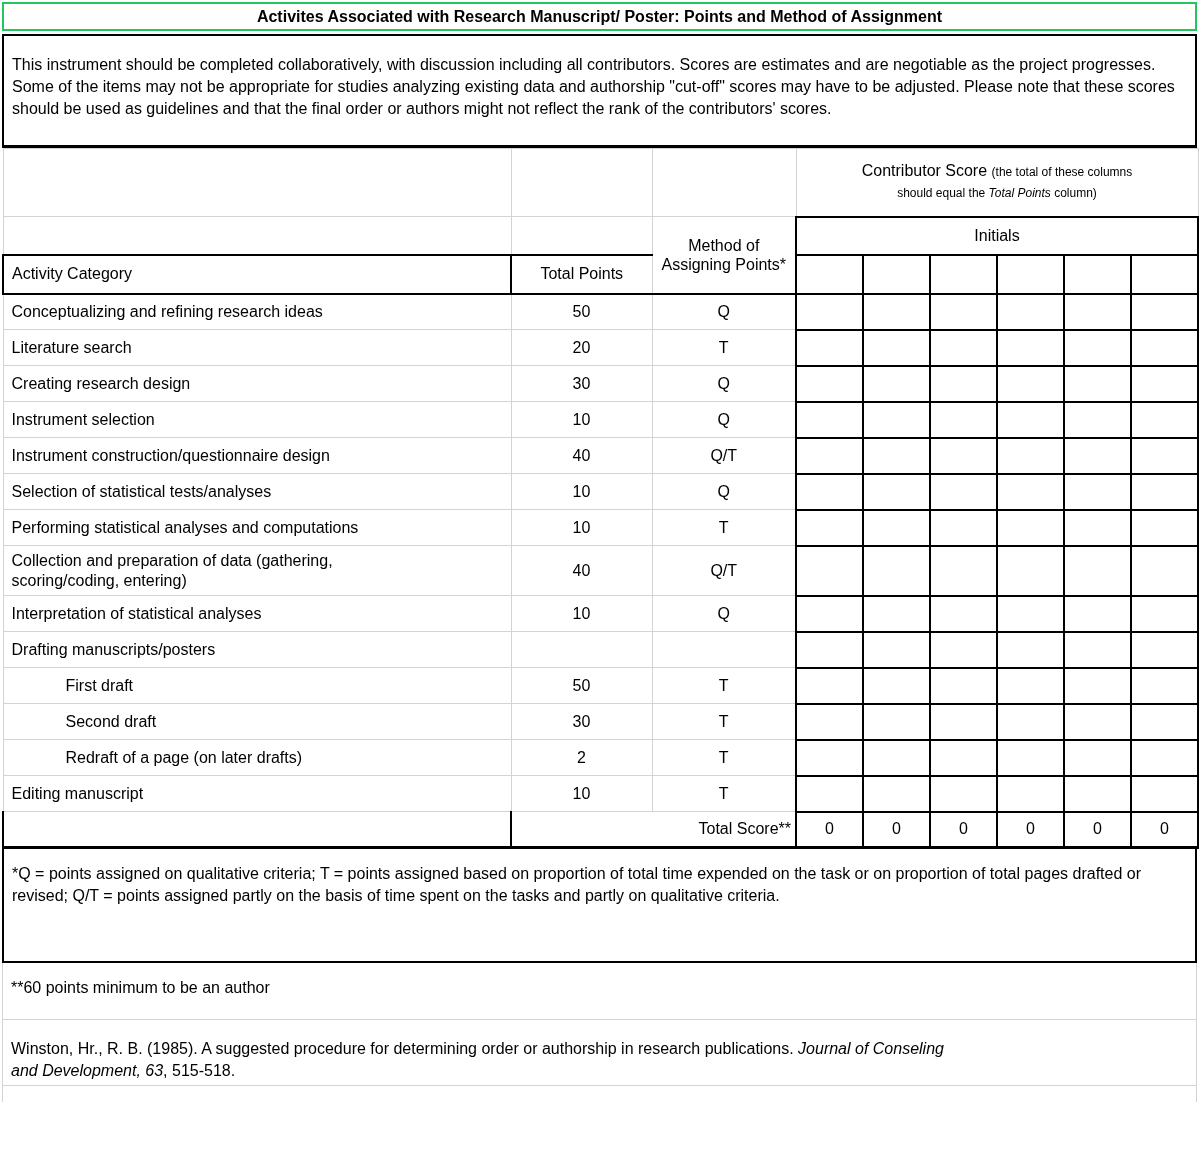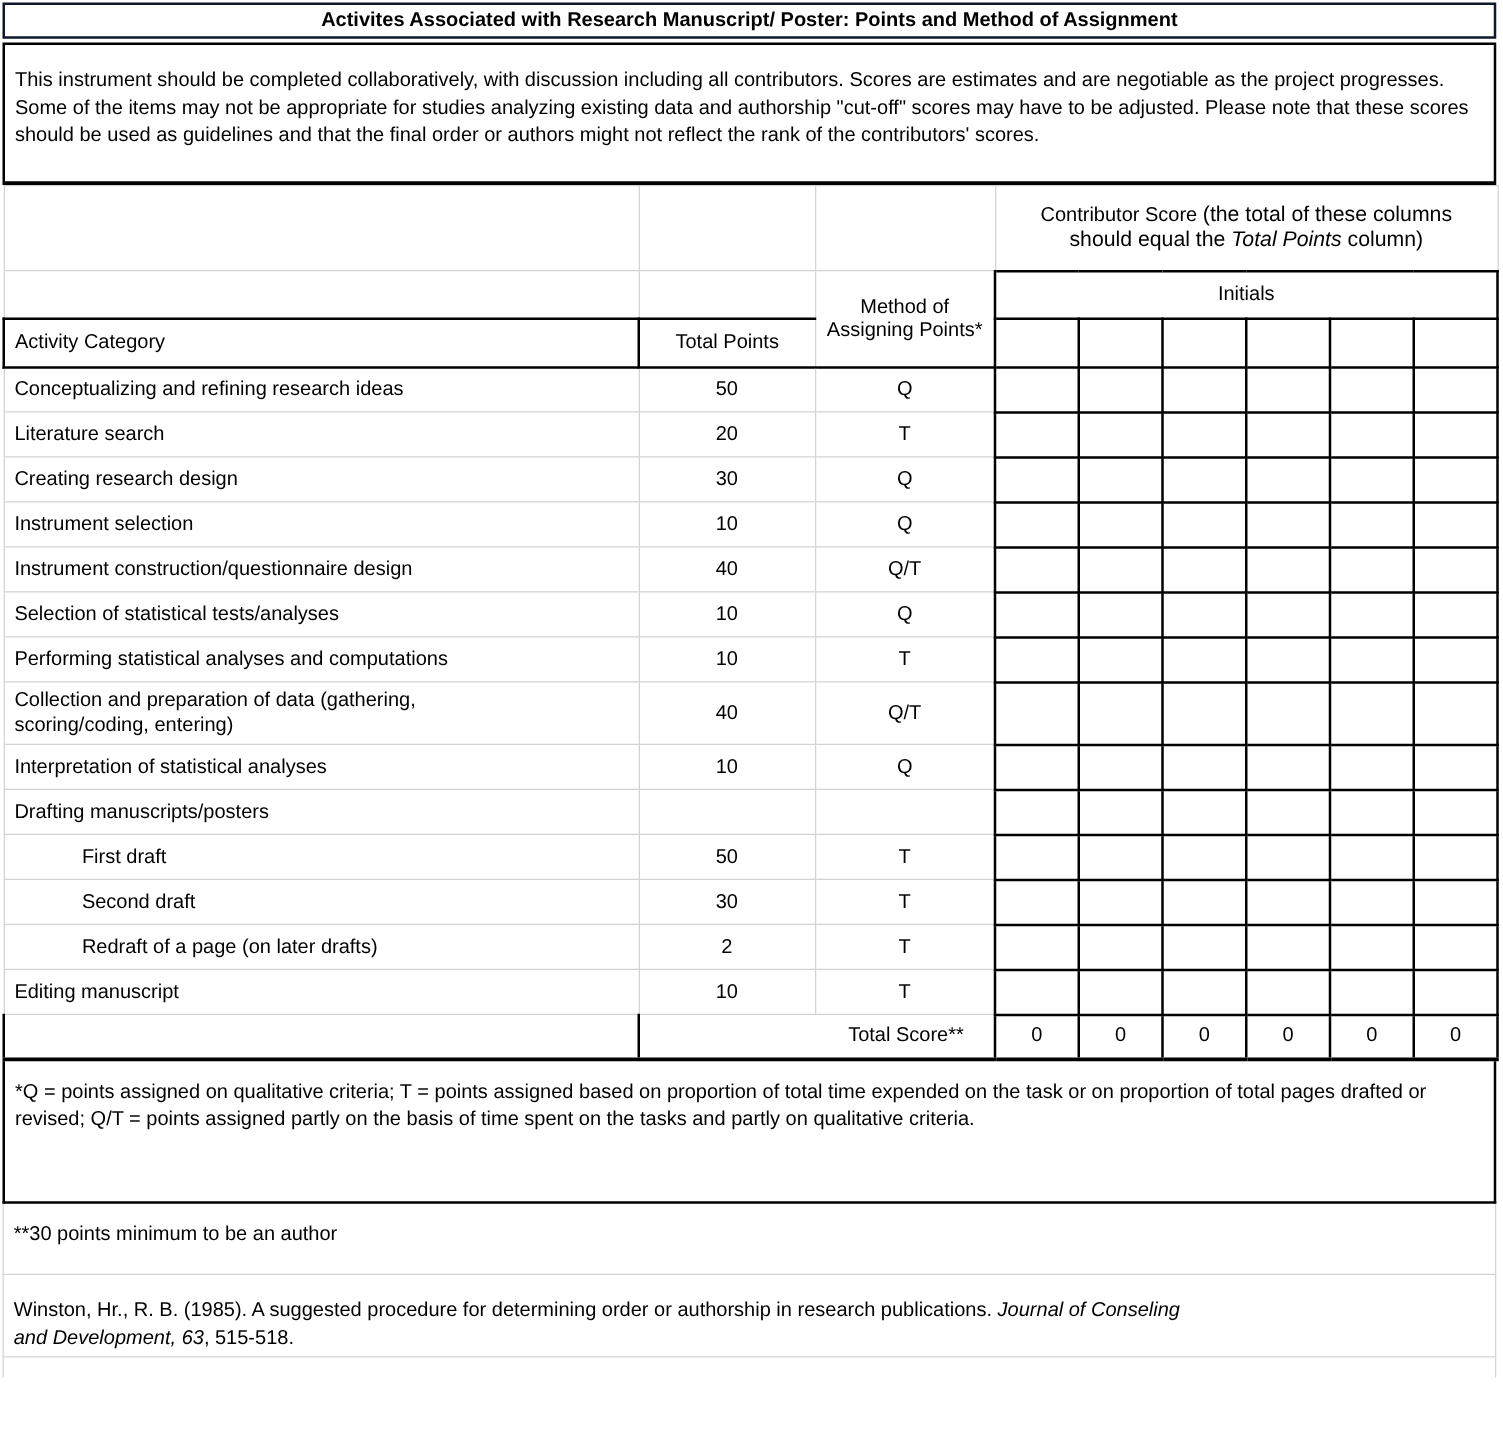--- a/index.html
+++ b/index.html
@@ -3,50 +3,50 @@
 <meta charset="utf-8">
 <style>
   html,body{margin:0;padding:0;background:#fff;}
   body{width:1202px;height:1162px;overflow:hidden;color:#000;
        font-family:"Liberation Sans",sans-serif;font-size:16px;}
   .page{padding-top:2px;}
   .box{box-sizing:border-box;margin-left:2px;width:1195px;}
   .italic{font-style:italic;}
 
   
-  .title-box{border:2px solid #0f172a;height:29px;display:flex;align-items:center;
+  .title-box{border:2px solid #22c55e;height:29px;display:flex;align-items:center;
              justify-content:center;font-weight:bold;font-size:16px;}
 
   
   .instructions-box{margin-top:3px;border:2px solid #000;border-bottom:3px solid #000;
                     height:114px;padding:18px 8px 0 8px;line-height:22px;}
 
   
   table{border-collapse:collapse;table-layout:fixed;width:1195px;margin-left:2px;}
   td{padding:0;vertical-align:middle;font-size:16px;overflow:hidden;}
   tr{height:36px;}
   tr.h68{height:68px;}
   tr.h38{height:38px;}
   tr.h39{height:39px;}
   tr.tall{height:50px;}
   td.g{border:1px solid #d3d3d3;}
   td.init{border:2px solid #000;}
   .contrib{text-align:center;line-height:19px;}
-  .contrib .small{font-size:17px;}
+  .contrib .small{font-size:12px;}
   .method-hdr{border:1px solid #d3d3d3;border-right:2px solid #000;border-bottom:2px solid #000;
               text-align:center;line-height:19px;padding:0 8px;}
   .initials-hdr{text-align:center;border-radius:13px;}
   .cat-hdr{border:2px solid #000;padding-left:8px;}
   .tp-hdr{border:2px solid #000;border-right:1px solid #d3d3d3;text-align:center;}
   td.activity{padding-left:8px;white-space:pre-line;line-height:20px;}
   td.activity.indent{padding-left:62px;}
   td.num{text-align:center;}
   .total-empty{border:1px solid #d3d3d3;border-left:2px solid #000;border-bottom:3px solid #000;}
   .total-label{border:1px solid #d3d3d3;border-left:2px solid #000;border-bottom:3px solid #000;
-               text-align:right;padding-right:24px;}
+               text-align:right;padding-right:4px;}
   .total-val{border:2px solid #000;border-bottom:3px solid #000;text-align:center;}
 
   
   .footnote-box{border:2px solid #000;border-top:none;height:114px;
                 padding:14px 8px 0 8px;line-height:22px;}
   .gray-row{border-left:1px solid #d3d3d3;border-right:1px solid #d3d3d3;
             border-bottom:1px solid #d3d3d3;padding-left:8px;}
   .author-note{height:57px;padding-top:15px;line-height:20px;}
   .source-intro{height:39px;padding-top:12px;line-height:20px;}
   .citation{height:66px;padding-top:18px;line-height:22px;padding-right:12px;}
@@ -266,21 +266,21 @@
           <td class="total-val">0</td>
           <td class="total-val">0</td>
           <td class="total-val">0</td>
           <td class="total-val">0</td>
         </tr>
   </tbody>
     </table>
 
   <div class="box footnote-box">*Q = points assigned on qualitative criteria; T = points assigned based on proportion of total time expended on the task or on proportion of total pages drafted or revised; Q/T = points assigned partly on the basis of time spent on the tasks and partly on qualitative criteria.</div>
 
-  <div class="box gray-row author-note">**30 points minimum to be an author</div>
+  <div class="box gray-row author-note">**60 points minimum to be an author</div>
 
 
   <div class="box gray-row citation">
     <span>Winston, Hr., R. B. (1985). A suggested procedure for determining order or authorship in research publications. </span><span class="italic">Journal of Conseling</span><br>
     <span class="italic">and Development, 63</span><span>, 515-518.</span>
   </div>
 
   <div class="box tail"></div>
 
 </div>

